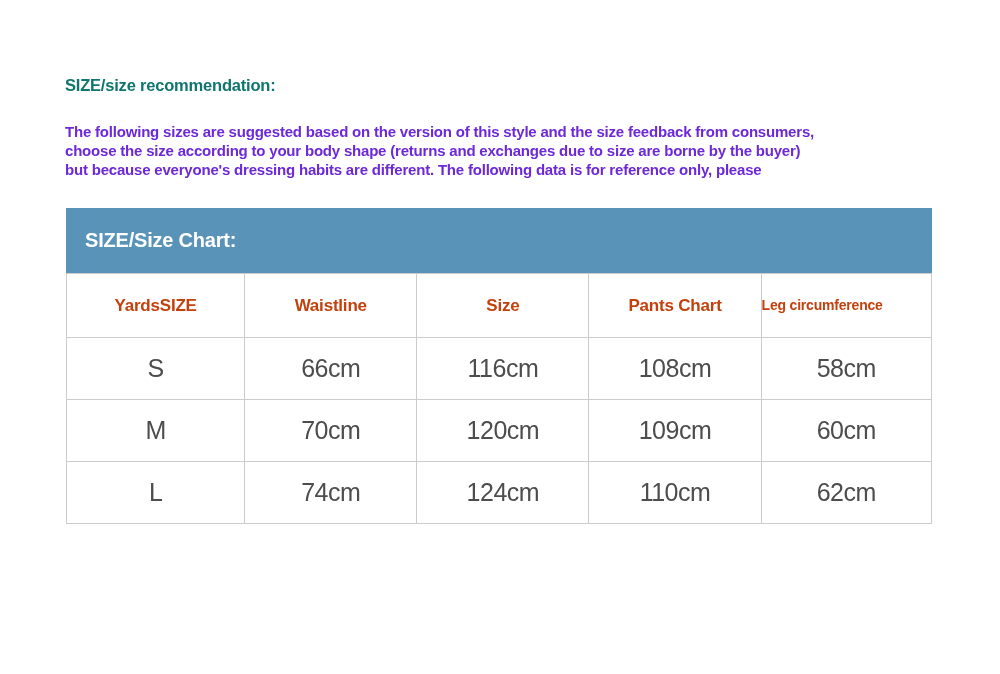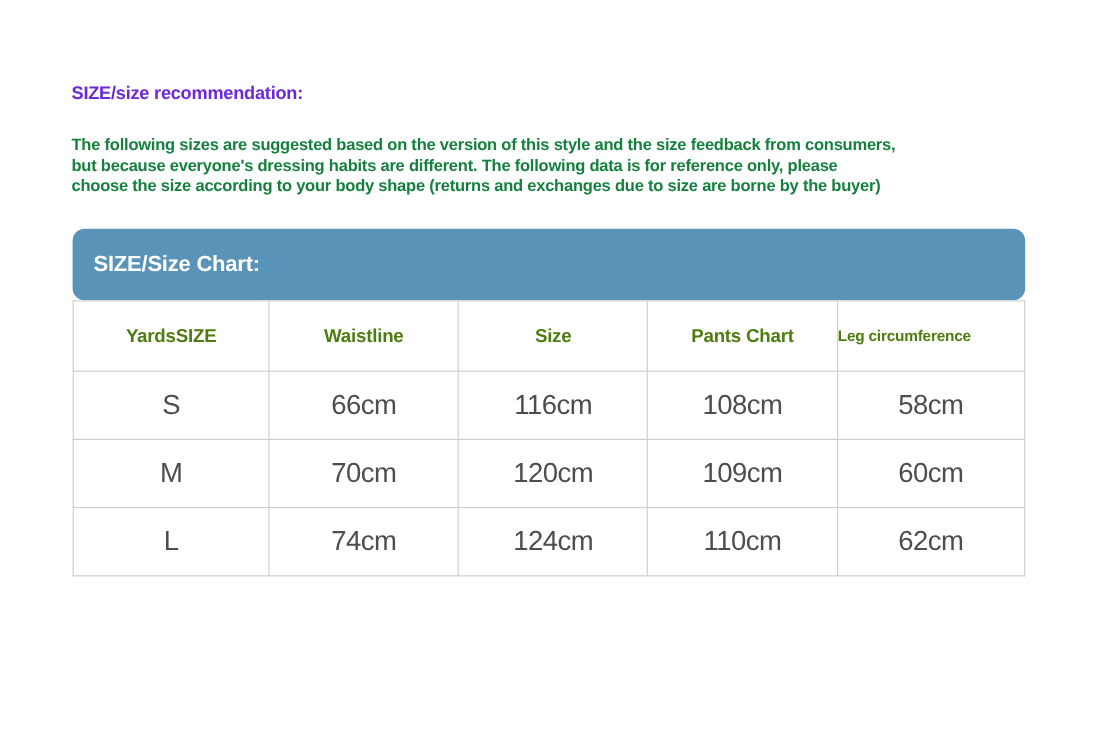--- a/index.html
+++ b/index.html
@@ -15,45 +15,44 @@
     background: #ffffff;
     overflow: hidden;
   }
   .heading {
     position: absolute;
     left: 65px;
     top: 76px;
     font-size: 16.5px;
     font-weight: bold;
     letter-spacing: -0.2px;
-    color: #6d28d9;
+    color: #0f766e;
   }
   .intro {
     position: absolute;
     left: 65px;
     top: 122px;
     width: 880px;
     font-size: 15px;
     font-weight: bold;
     line-height: 19px;
     letter-spacing: -0.2px;
-    color: #15803d;
+    color: #6d28d9;
   }
   .intro .line { white-space: nowrap; }
   .banner {
     position: absolute;
     left: 66px;
     top: 208px;
     width: 866px;
     height: 65px;
     background: #5993b8;
     display: flex;
     align-items: center;
     padding-left: 19px;
-    border-radius: 11px;
   }
   .banner .banner-title {
     color: #ffffff;
     font-size: 20px;
     font-weight: bold;
     letter-spacing: -0.2px;
   }
   table.size-chart {
     position: absolute;
     left: 66px;
@@ -68,21 +67,21 @@
     border: 1px solid #cccccc;
     text-align: center;
     vertical-align: middle;
   }
   table.size-chart thead tr { height: 64px; }
   table.size-chart tbody tr { height: 62px; }
   table.size-chart th {
     font-size: 17px;
     font-weight: bold;
     letter-spacing: -0.2px;
-    color: #4d7c0f;
+    color: #c2410c;
   }
   table.size-chart th.leg-header {
     font-size: 14px;
     line-height: 17px;
     text-align: left;
     padding-right: 4px;
   }
   table.size-chart td {
     font-size: 25px;
     font-weight: 400;
@@ -92,22 +91,22 @@
 </style>
 </head>
 <body>
 
 <div class="page">
 
   <div class="heading">SIZE/size recommendation:</div>
 
   <div class="intro">
     <div class="line">The following sizes are suggested based on the version of this style and the size feedback from consumers,</div>
+    <div class="line">choose the size according to your body shape (returns and exchanges due to size are borne by the buyer)</div>
     <div class="line">but because everyone's dressing habits are different. The following data is for reference only, please</div>
-    <div class="line">choose the size according to your body shape (returns and exchanges due to size are borne by the buyer)</div>
   </div>
 
   <div class="banner">
     <span class="banner-title">SIZE/Size Chart:</span>
   </div>
 
   <table class="size-chart">
     <colgroup>
       <col style="width:20.6%">
       <col style="width:19.9%">

